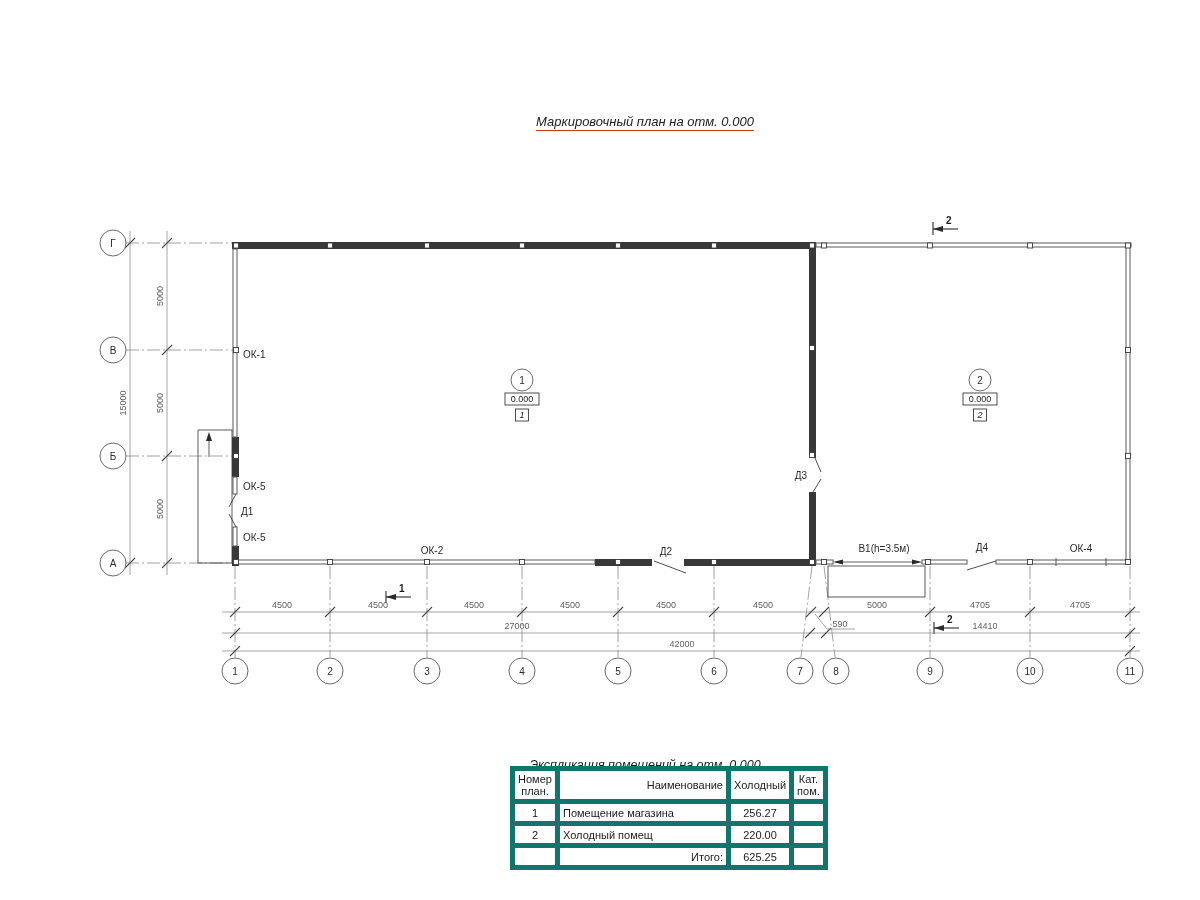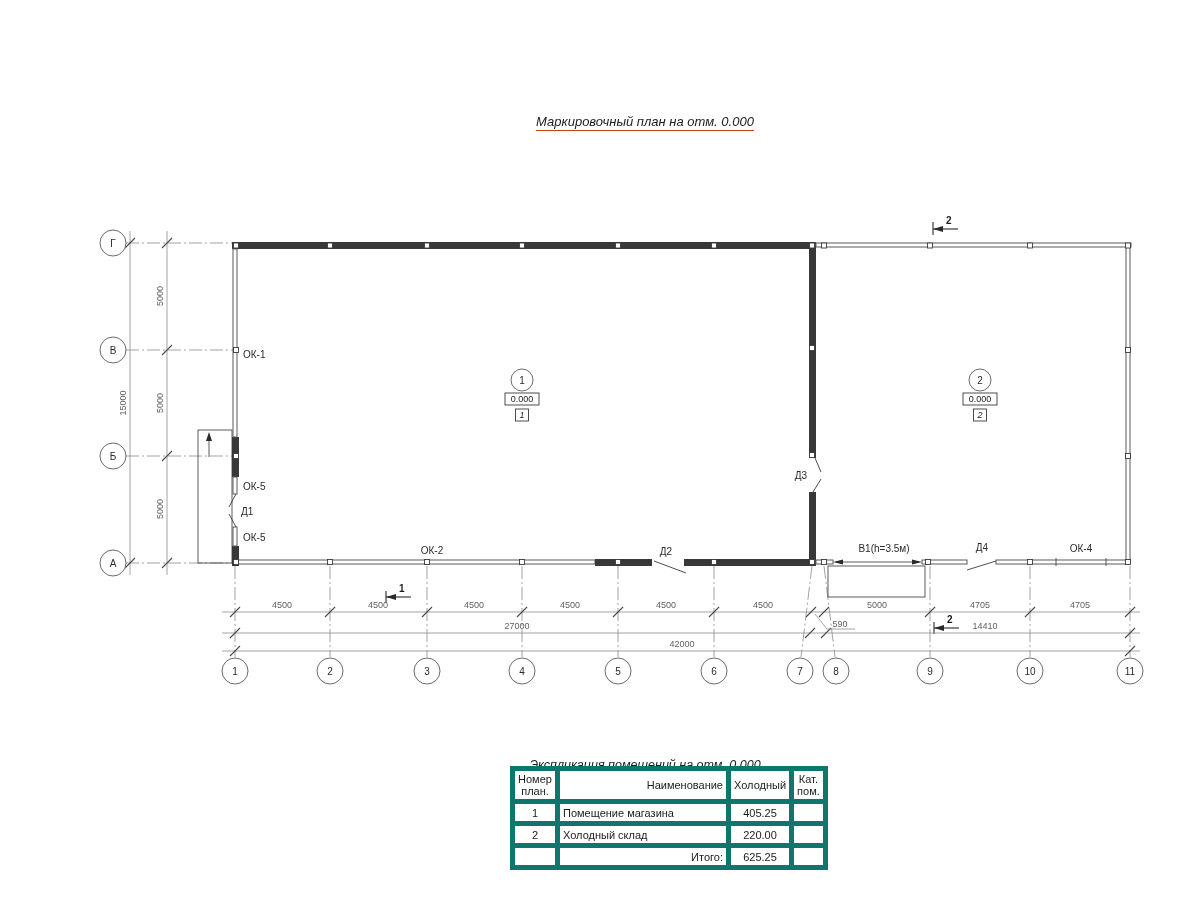--- a/index.html
+++ b/index.html
@@ -325,26 +325,26 @@
       <th class="col-name" style="text-align:right;">Наименование</th>
       <th class="col-area">Холодный</th>
       <th class="col-cat">
         <span>Кат.</span><br>
         <span>пом.</span>
       </th>
     </tr>
     <tr>
       <td class="col-num">1</td>
       <td class="col-name">Помещение магазина</td>
-      <td class="col-area">405.25</td>
+      <td class="col-area">256.27</td>
       <td class="col-cat"></td>
     </tr>
     <tr>
       <td class="col-num">2</td>
-      <td class="col-name">Холодный склад</td>
+      <td class="col-name">Холодный помещ</td>
       <td class="col-area">220.00</td>
       <td class="col-cat"></td>
     </tr>
     <tr>
       <td class="col-num"></td>
       <td class="col-name total-label">Итого:</td>
       <td class="col-area">625.25</td>
       <td class="col-cat"></td>
     </tr>
   </tbody>

